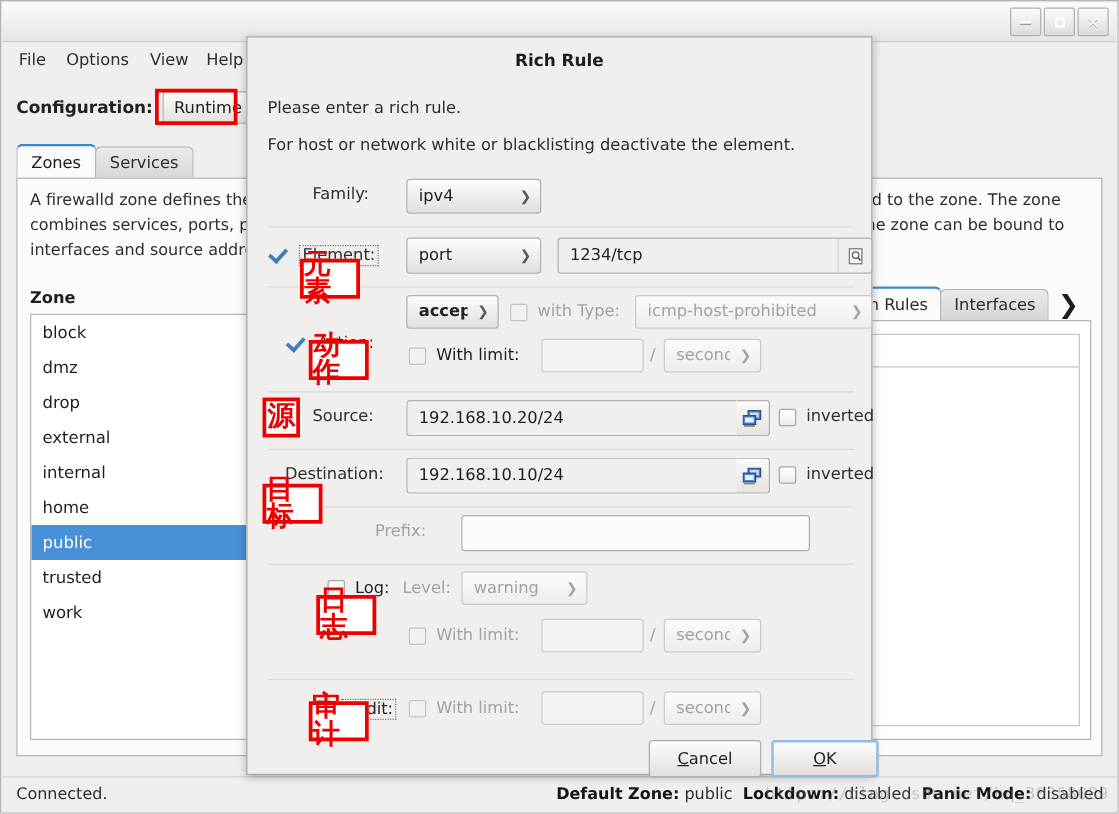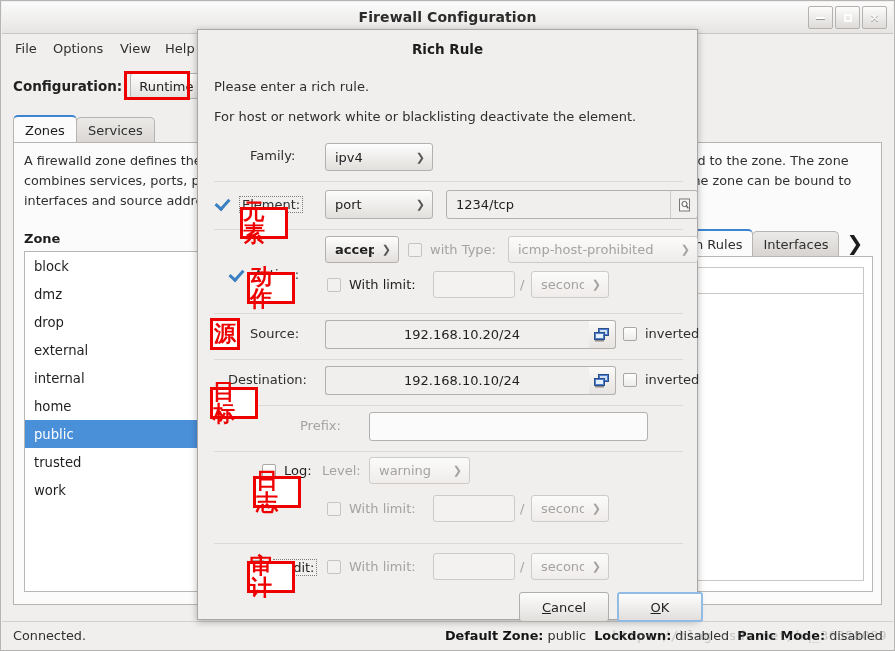--- a/index.html
+++ b/index.html
@@ -195,21 +195,21 @@
   .combo .cv { overflow: hidden; white-space: nowrap; }
   .chev { margin-left: 8px; color: #5a5755; font-size: 11px; line-height: 1; }
   .combo.dim .chev { color: #a5a2a0; }
 
   .entry {
     background: linear-gradient(#efecea,#f4f2f0);
     background: #f1efed;
     border: 1px solid #b3b0ad; border-radius: 3px;
     display: flex; align-items: center;
     font-size: 13px; color: #1f1f1f;
-    padding-left: 9px; box-sizing: border-box; justify-content: center;
+    padding-left: 9px; box-sizing: border-box;
   }
   .entry.white { background: #fbfbfb; }
   .entry.dim { background: #f4f2f0; border-color: #cdcac7; }
   .entry .ico {
     margin-left: auto; width: 26px; height: 100%;
     border-left: 1px solid #cfccc9;
     display: flex; align-items: center; justify-content: center;
   }
 
   .iconbtn {
@@ -277,21 +277,20 @@
   }
 </style>
 </head>
 <body>
 
 <div id="root">
 
   <div class="win">
 
     <div class="titlebar">
-      <div class="title">Firewall Configuration</div>
       <div class="winbtns">
         <div class="winbtn">
             <span class="dash"></span>
           </div>
         <div class="winbtn">
             <span class="sq"></span>
           </div>
         <div class="winbtn">
             <span class="g">✕</span>
           </div>

